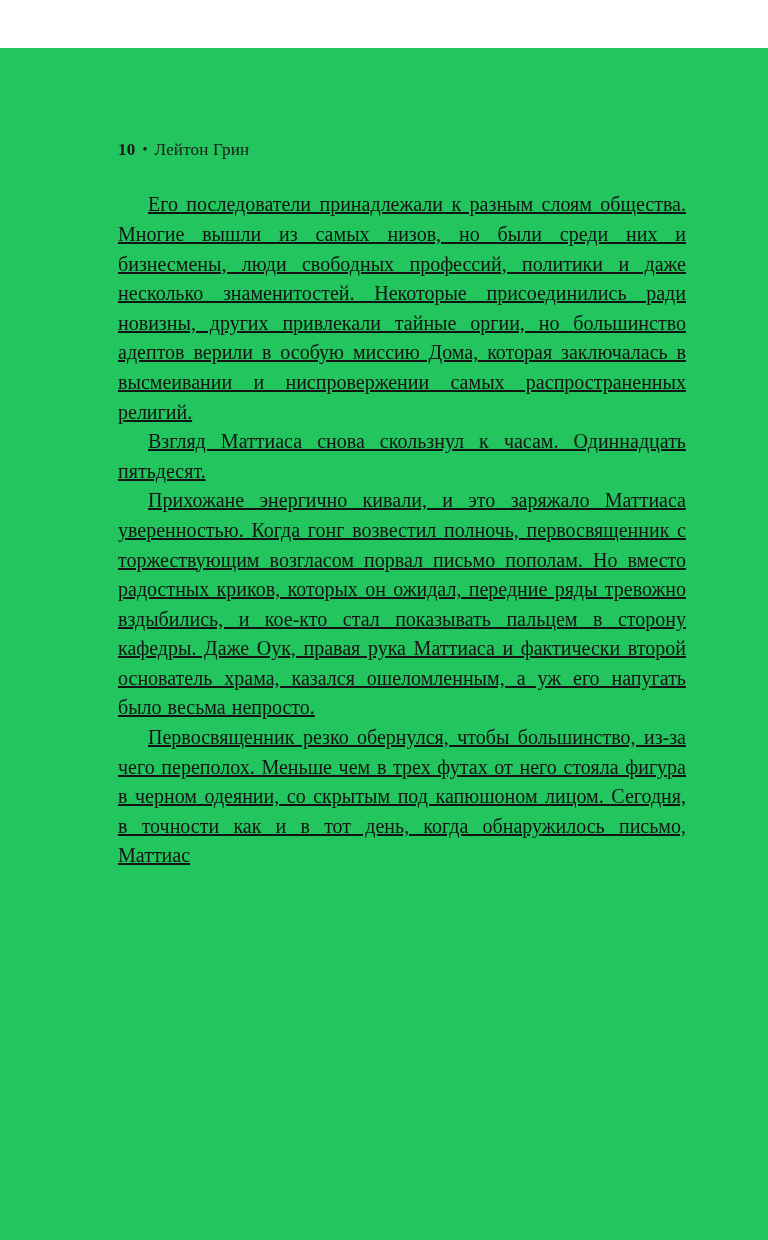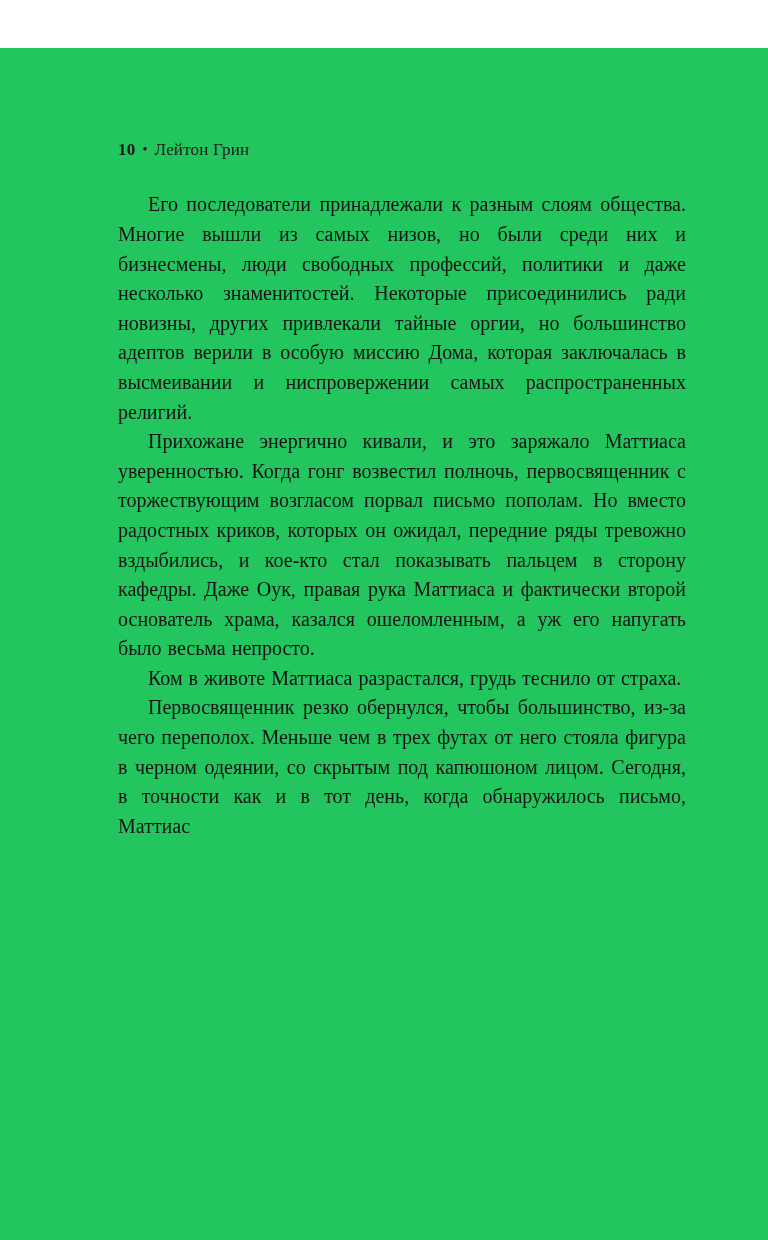--- a/index.html
+++ b/index.html
@@ -41,34 +41,35 @@
       vertical-align: 1px;
     }
     .body-text {
       width: 568px;
       font-size: 20px;
       line-height: 29.6px;
       text-align: justify;
       hyphens: auto;
       -webkit-hyphens: auto;
       word-spacing: 1px;
+      text-decoration: underline;
     }
     .body-text p {
       margin: 0;
       padding: 0;
       text-indent: 30px;
     }
   </style>
 </head>
 <body>
 
 <div class="page">
   <div class="running-header">
     <span class="page-number">10</span><span class="sep">•</span><span class="running-title">Лейтон Грин</span>
   </div>
 
   <div class="body-text">
     <p>Его последователи принадлежали к разным слоям общества. Многие вышли из самых низов, но были среди них и бизнесмены, люди свободных профессий, политики и даже несколько знаменитостей. Некоторые присоединились ради новизны, других привлекали тайные оргии, но большинство адептов верили в особую миссию Дома, которая заключалась в высмеивании и ниспровержении самых распространенных религий.</p>
+    <p>Взгляд Маттиаса снова скользнул к часам. Одиннадцать пятьдесят.</p>
     <p>Прихожане энергично кивали, и это заряжало Маттиаса уверенностью. Когда гонг возвестил полночь, первосвященник с торжествующим возгласом порвал письмо пополам. Но вместо радостных криков, которых он ожидал, передние ряды тревожно вздыбились, и кое-кто стал показывать пальцем в сторону кафедры. Даже Оук, правая рука Маттиаса и фактически второй основатель храма, казался ошеломленным, а уж его напугать было весьма непросто.</p>
-    <p>Ком в животе Маттиаса разрастался, грудь теснило от страха.</p>
     <p>Первосвященник резко обернулся, чтобы большинство, из-за чего переполох. Меньше чем в трех футах от него стояла фигура в черном одеянии, со скрытым под капюшоном лицом. Сегодня, в точности как и в тот день, когда обнаружилось письмо, Маттиас</p>
   </div>
 </div>
 
 </body></html>

